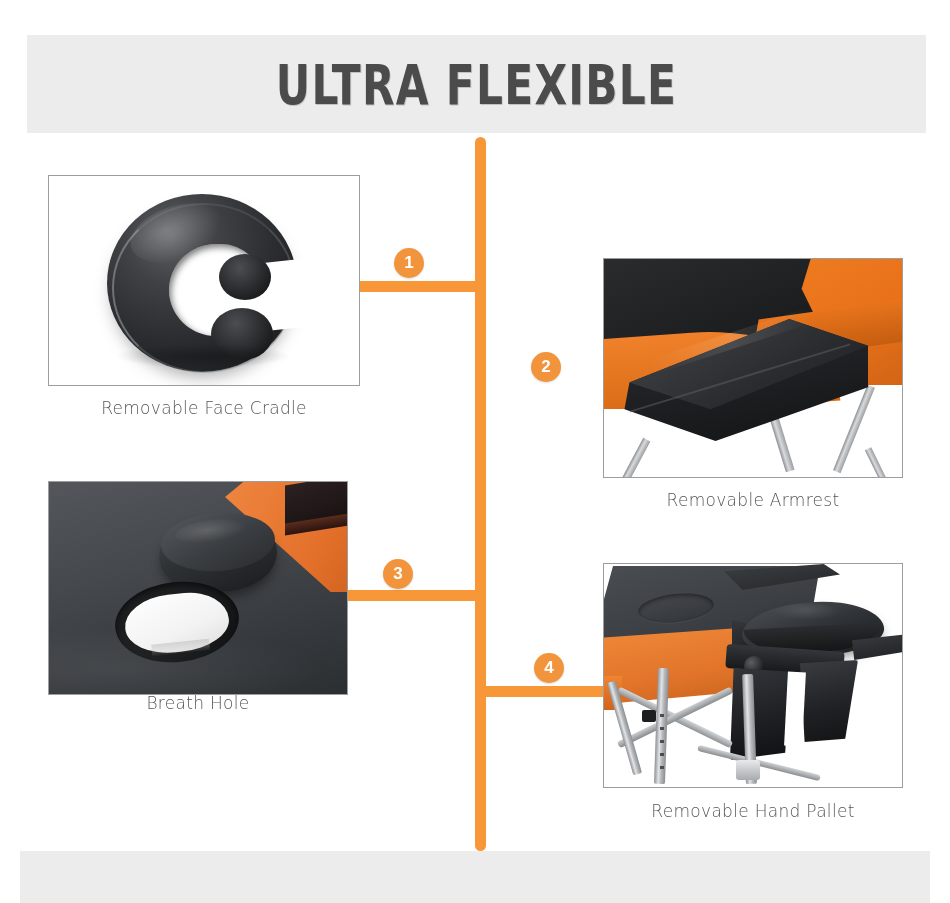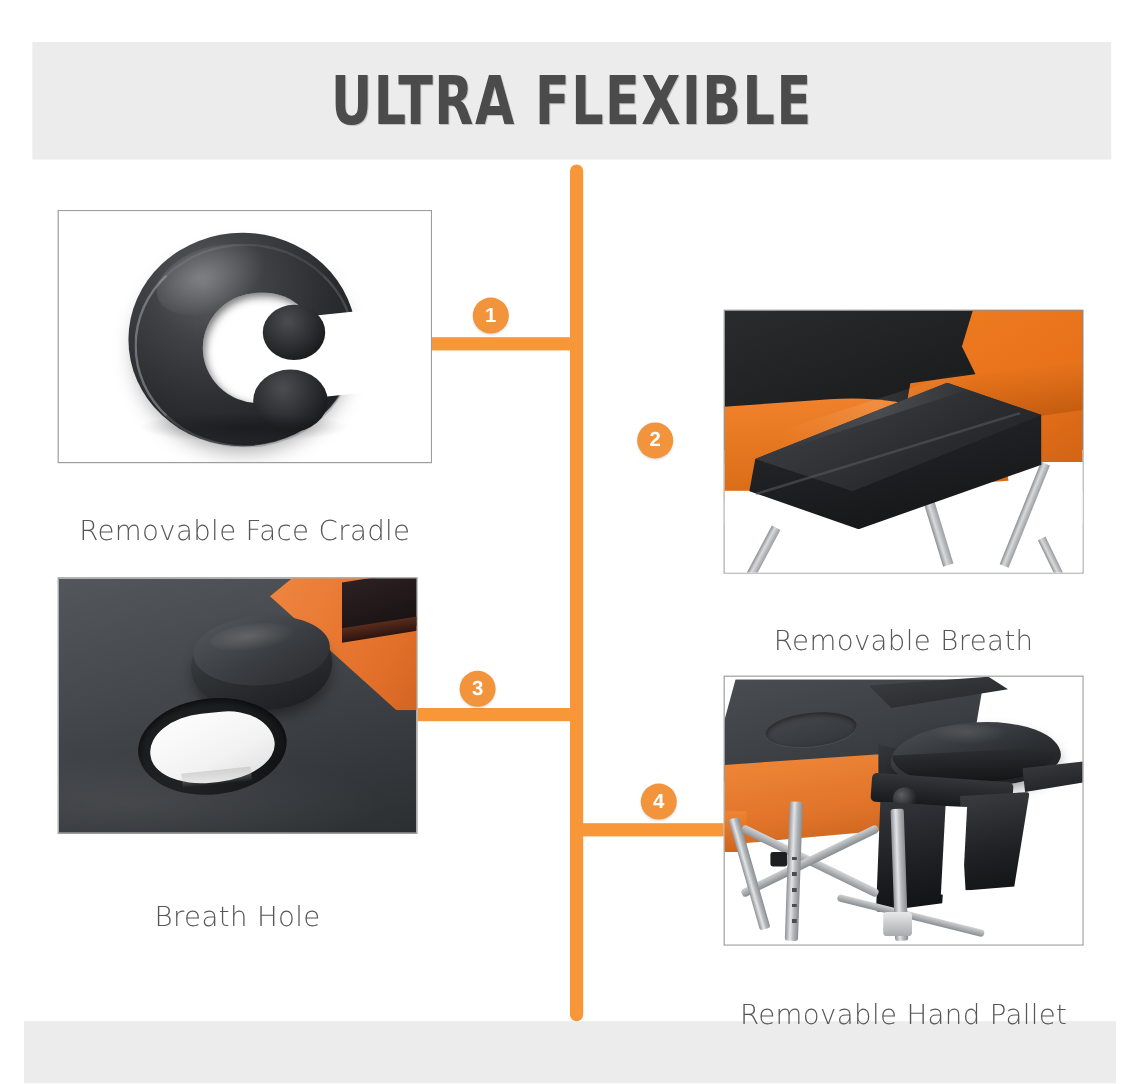--- a/index.html
+++ b/index.html
@@ -102,38 +102,37 @@
     border: 1px solid #9d9d9d;
     background: #ffffff;
     overflow: hidden;
   }
   .caption {
     position: absolute;
     left: 0;
     width: 100%;
     text-align: center;
     color: #565656;
-    font-size: 23px;
+    font-size: 17px;
     font-weight: 300;
     letter-spacing: 0.3px;
     font-family: "DejaVu Sans", "Liberation Sans", sans-serif;
-    margin-top: 32px;
   }
 
   .card-1 { left: 48px;  top: 175px; width: 312px; }
   .card-1 .frame { width: 312px; height: 211px; }
   .card-1 .caption { top: 223px; }
 
   .card-2 { left: 603px; top: 258px; width: 300px; }
   .card-2 .frame { width: 300px; height: 220px; }
   .card-2 .caption { top: 232px; }
 
   .card-3 { left: 48px;  top: 481px; width: 300px; }
   .card-3 .frame { width: 300px; height: 214px; }
-  .card-3 .caption { top: 239px; }
+  .card-3 .caption { top: 212px; }
 
   .card-4 { left: 603px; top: 563px; width: 300px; }
   .card-4 .frame { width: 300px; height: 225px; }
   .card-4 .caption { top: 238px; }
 
   
   .cradle-stage { position: absolute; inset: 0; background: #ffffff; }
   .cradle {
     position: absolute;
     left: 58px;
@@ -584,21 +583,21 @@
       <div class="arm-leg arm-leg-1"></div>
       <div class="arm-leg arm-leg-2"></div>
       <div class="arm-leg arm-leg-3"></div>
       <div class="arm-leg arm-leg-4"></div>
       <div class="arm-cushion"></div>
       <div class="arm-cushion-top"></div>
       <div class="arm-cushion-seam"></div>
       <div class="arm-cushion-hl"></div>
     </div>
   </div>
-  <div class="caption">Removable Breath</div>
+  <div class="caption">Removable Armrest</div>
 </div>
 
 <div class="card card-3">
   <div class="frame">
     <div class="bh-stage">
       <div class="bh-orange"></div>
       <div class="bh-dark-slab"></div>
       <div class="bh-slab-edge"></div>
       <div class="bh-plug"></div>
       <div class="bh-plug-top"></div>

